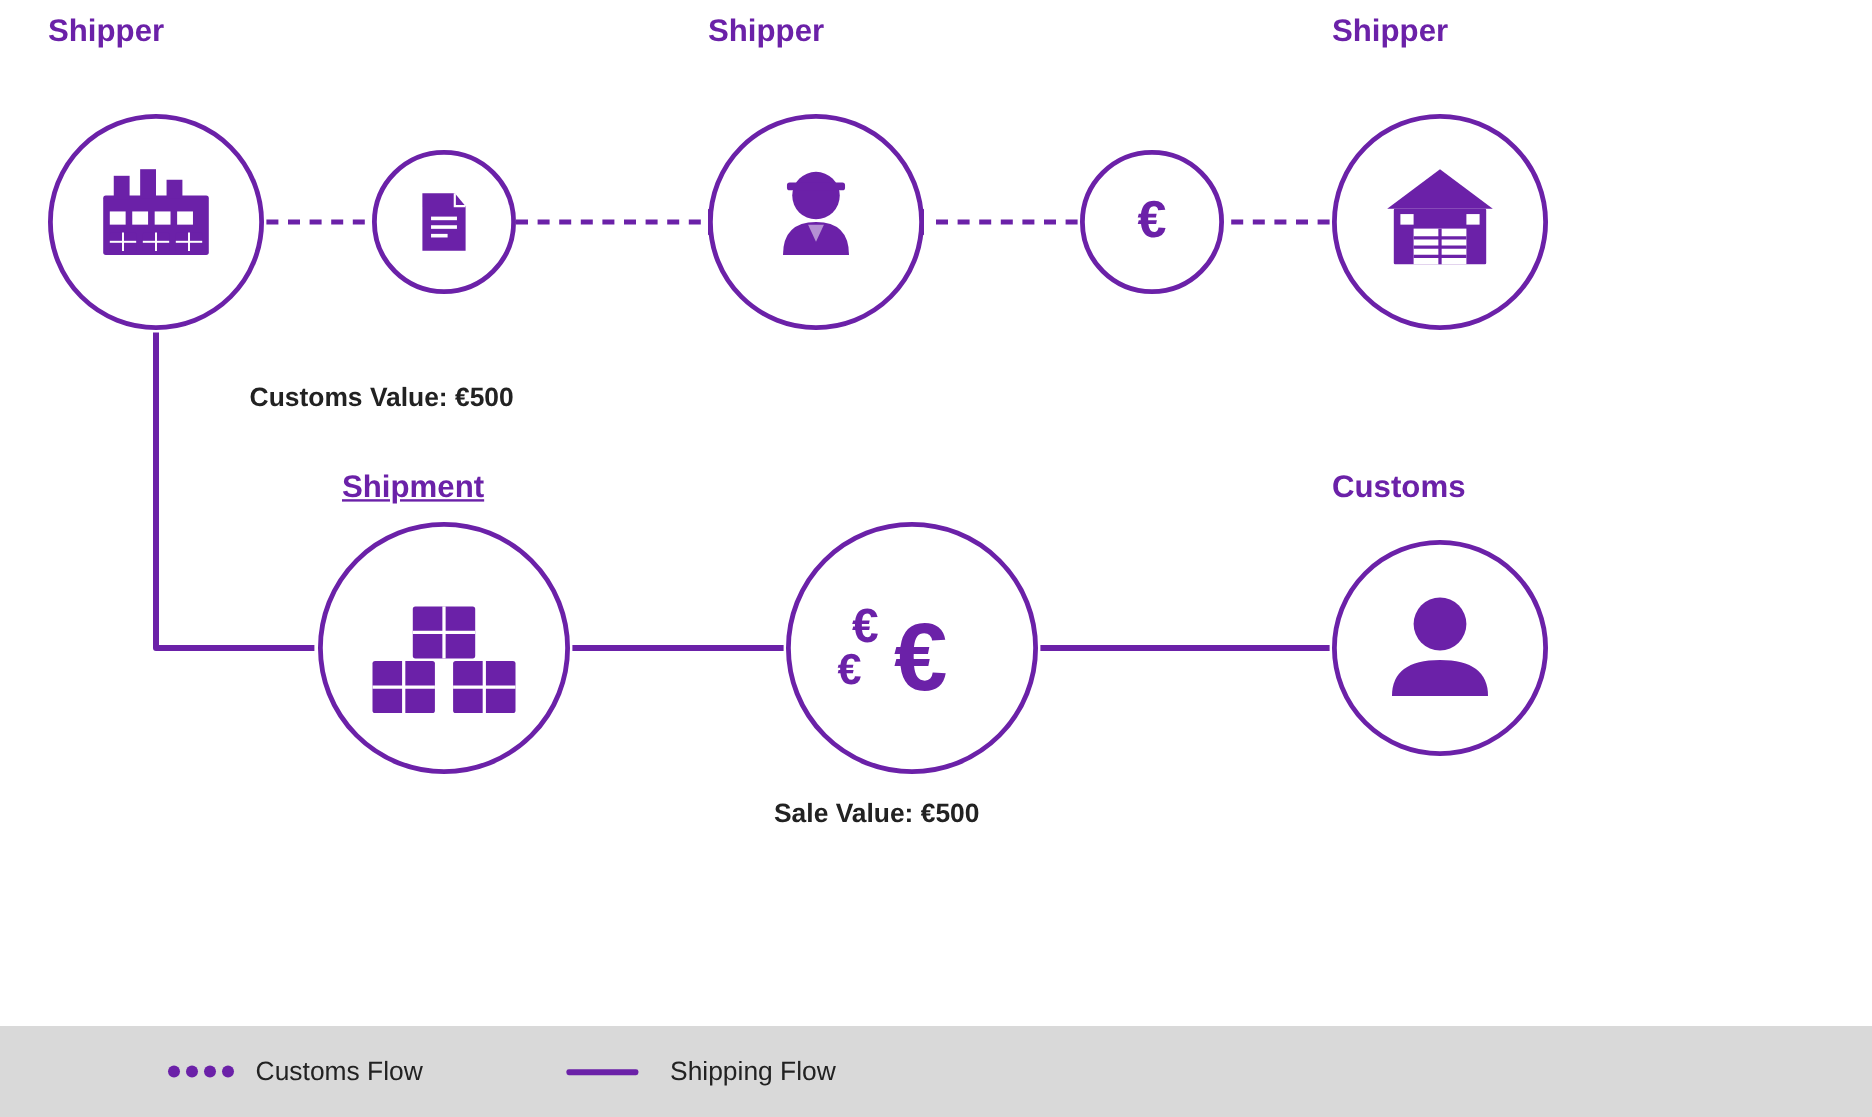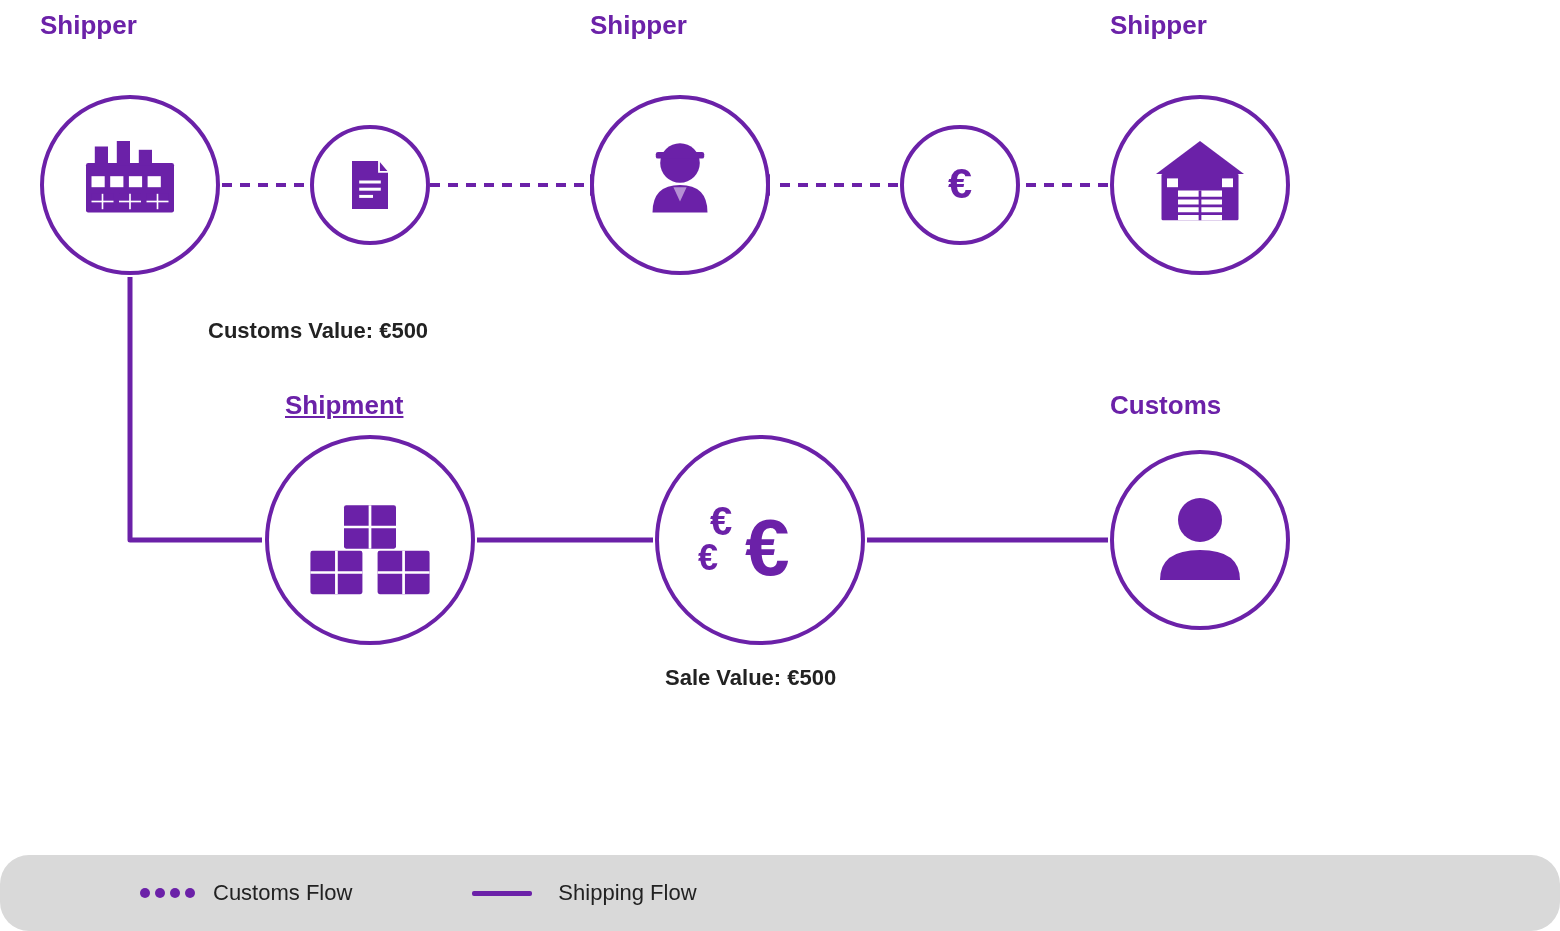--- a/index.html
+++ b/index.html
@@ -19,21 +19,20 @@
     }
 
     .legend-bar {
       width: 1560px;
       height: 76px;
       background: #d9d9d9;
       display: flex;
       align-items: center;
       padding: 0 140px;
       gap: 60px;
-      border-radius: 29px;
     }
 
     .legend-item {
       display: flex;
       align-items: center;
       gap: 18px;
     }
 
     .legend-dots {
       display: flex;
@@ -245,21 +244,21 @@
     <svg width="140" height="130" viewBox="0 0 140 120">
 
       <text x="20" y="55" font-size="40" font-weight="bold" fill="#6b21a8">€</text>
 
       <text x="8" y="90" font-size="36" font-weight="bold" fill="#6b21a8">€</text>
 
       <text x="55" y="95" font-size="80" font-weight="bold" fill="#6b21a8">€</text>
     </svg>
   </div>
 
-  <div class="value-label" style="left: 645px; top: 665px; margin-left: 20px;">Sale Value: €500</div>
+  <div class="value-label" style="left: 645px; top: 665px;">Sale Value: €500</div>
 
   <div class="node-label" style="left: 1110px; top: 390px;">Customs</div>
 
   <div class="node-circle large" style="left: 1110px; top: 450px;">
     <svg width="100" height="100" viewBox="0 0 100 100">
 
       <circle cx="50" cy="30" r="22"></circle>
 
       <path d="M10,90 Q10,60 50,60 Q90,60 90,90 Z"></path>
     </svg>

